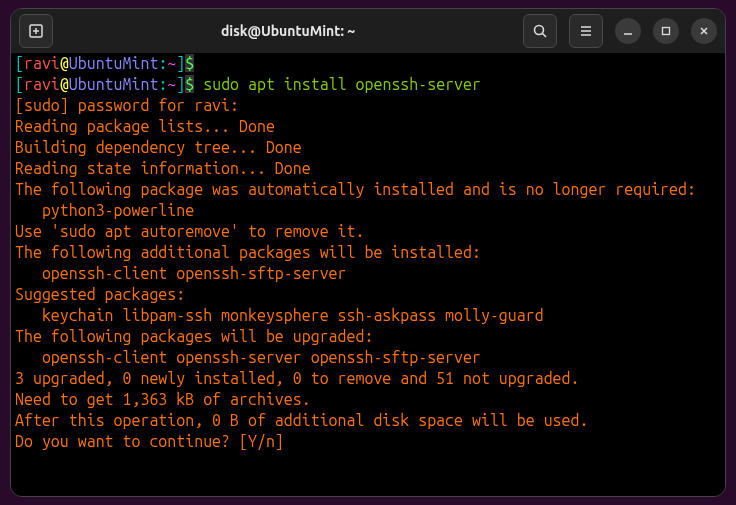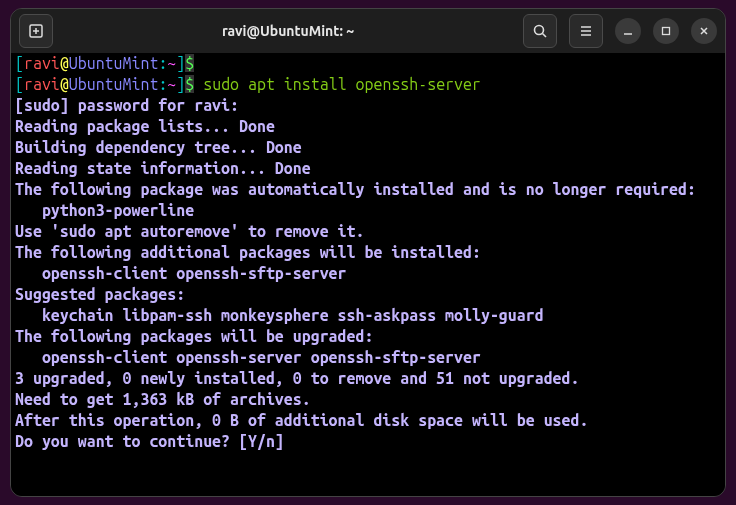--- a/index.html
+++ b/index.html
@@ -90,37 +90,37 @@
       font-family: 'Ubuntu Mono', 'DejaVu Sans Mono', monospace;
     }
     .prompt-br { color: #00c8c8; }
     .prompt-user { color: #ff5555; }
     .prompt-at { color: #ffff55; }
     .prompt-host { color: #8888ff; }
     .prompt-sep { color: #00c8c8; }
     .prompt-path { color: #ff55ff; }
     .prompt-dollar { color: #55ff55; background: #333; }
     .cmd { color: #84cc16; }
-    .out { color: #c4b5fd; font-weight: bold; }
+    .out { color: #f97316; }
     .line { display: block; }
   </style>
 </head>
 <body>
 
 <div class="window">
   <div class="titlebar">
     <div class="titlebar-left">
       <div class="icon-btn">
         <svg viewBox="0 0 16 16" fill="none" stroke="currentColor" stroke-width="1.5">
           <rect x="2" y="2" width="12" height="12" rx="1.5"></rect>
           <path d="M8 5v6M5 8h6"></path>
         </svg>
       </div>
     </div>
-    <div class="title">ravi@UbuntuMint: ~</div>
+    <div class="title">disk@UbuntuMint: ~</div>
     <div class="titlebar-right">
       <div class="icon-btn">
         <svg viewBox="0 0 16 16" fill="none" stroke="currentColor" stroke-width="1.6">
           <circle cx="7" cy="7" r="4.5"></circle>
           <path d="M10.5 10.5l3.5 3.5"></path>
         </svg>
       </div>
       <div class="icon-btn">
         <svg viewBox="0 0 16 16" fill="none" stroke="currentColor" stroke-width="1.6">
           <path d="M3 4h10M3 8h10M3 12h10"></path>

